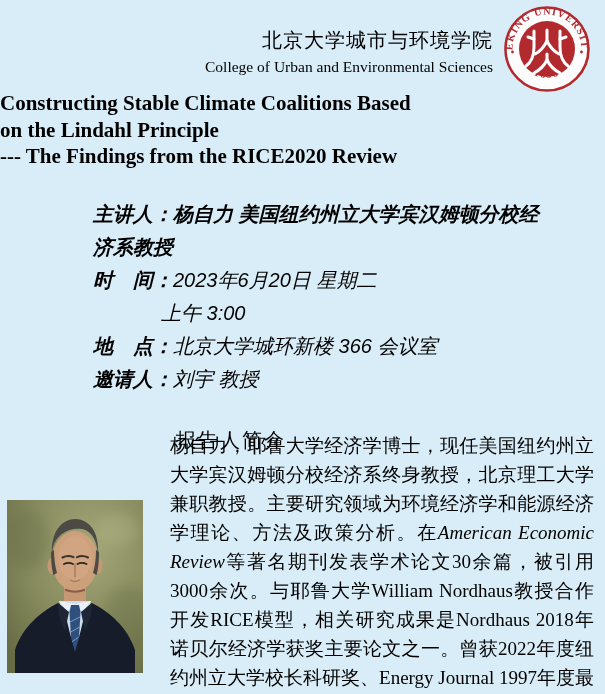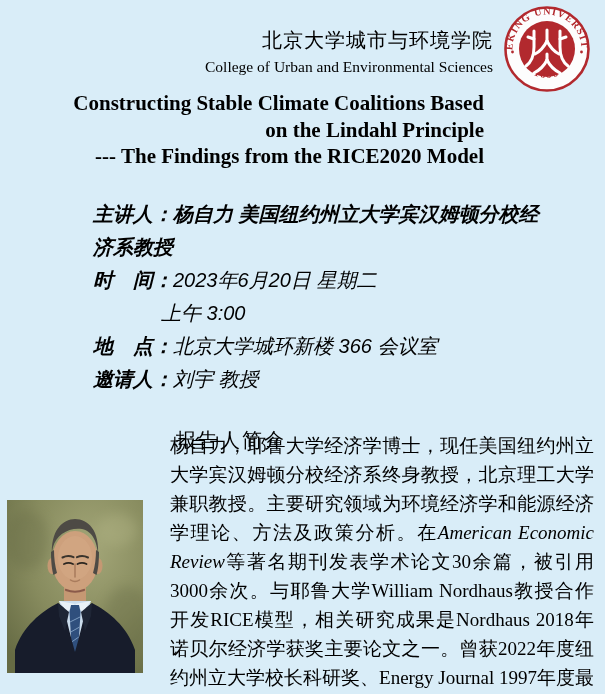--- a/index.html
+++ b/index.html
@@ -8,21 +8,21 @@
     background:#d9edf8;color:#000;
     font-family:"Liberation Sans","DejaVu Sans",sans-serif;
   }
   
   .org-block{position:absolute;top:24px;right:112px;text-align:right;}
   .org-cn{font-size:20px;line-height:32px;letter-spacing:1px;}
   .org-en{font-family:"Liberation Serif","DejaVu Serif",serif;font-weight:normal;font-size:15.5px;line-height:21px;}
   .seal{position:absolute;left:503px;top:5px;width:88px;height:88px;}
   
   .title-block{
-    position:absolute;top:90px;left:0;width:484px;text-align:right;
+    position:absolute;top:90px;left:0;width:484px;text-align:left;
     font-family:"Liberation Serif","DejaVu Serif",serif;font-weight:bold;
     font-size:21px;line-height:26.5px;
   }
   
   .details{position:absolute;left:93px;top:198px;width:446px;font-size:20px;line-height:33px;font-style:italic;}
   .details .lbl{font-weight:bold;}
   .details .bold-val{font-weight:bold;}
   .detail-indent{padding-left:68px;}
   
   .bio-heading{position:absolute;left:176px;top:412px;font-size:20px;font-weight:normal;letter-spacing:2px;margin-top:15px;}
@@ -73,21 +73,21 @@
         <path d="M31,34 L25,32"></path>
         <path d="M57,26 L57,42 C57,52 61,58 65,61"></path>
         <path d="M57,34 L63,32"></path>
       </g>
     </svg>
   </div>
 
   <div class="title-block">
     <div>Constructing Stable Climate Coalitions Based</div>
     <div>on the Lindahl Principle</div>
-    <div>--- The Findings from the RICE2020 Model</div>
+    <div>--- The Findings from the RICE2020 Review</div>
   </div>
 
   <div class="details">
     <div>
       <span class="lbl">主讲人：</span><span class="bold-val">杨自力 美国纽约州立大学宾汉姆顿分校经济系教授</span>
     </div>
     <div>
       <span class="lbl">时　间：</span><span>2023年6月20日 星期二</span>
     </div>
     <div class="detail-indent">上午 3:00</div>

